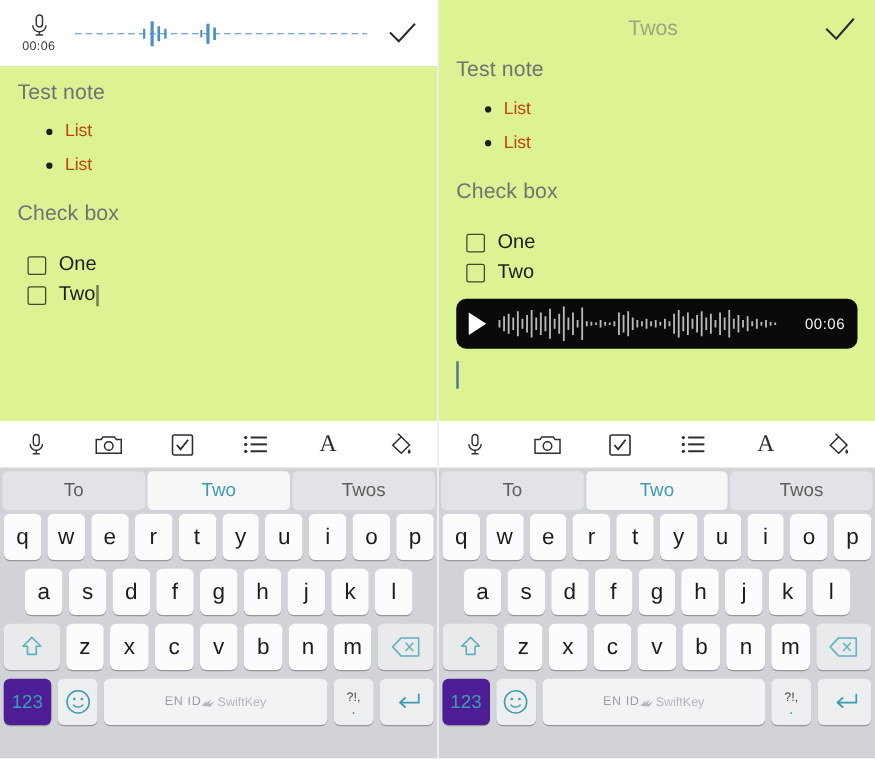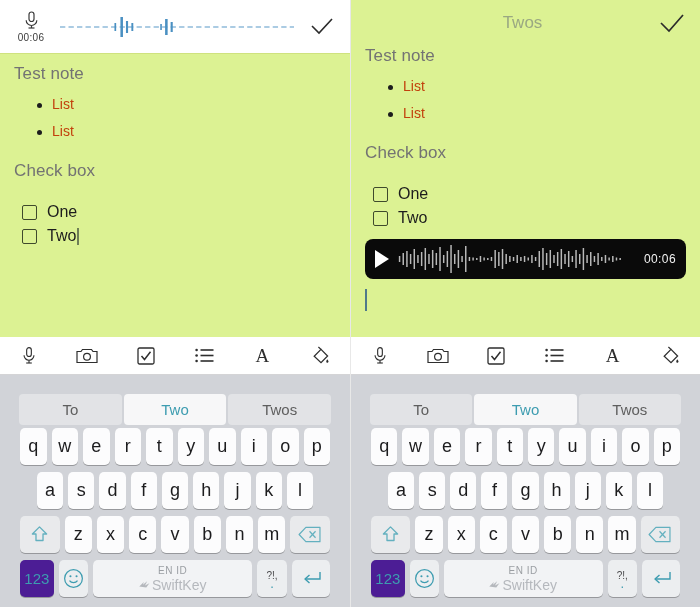--- a/index.html
+++ b/index.html
@@ -82,46 +82,46 @@
   }
   .panel.left .fmt-bar { bottom: 232px; }
   .panel.right .fmt-bar { bottom: 232px; }
   .fmt-btn { display: flex; align-items: center; justify-content: center;
              width: 40px; height: 30px; }
   .fmt-A { font-size: 19px; color: #2e2e2e; font-family: "Liberation Serif", serif; }
 
   
   .keyboard {
     position: absolute; left: 0; right: 0; bottom: 0; height: 232px;
-    background: #d1d3d8; padding: 17px;
+    background: #d1d3d8; padding: 0;
   }
   .pred-bar { height: 36px; display: flex; align-items: stretch; gap: 2px;
               background: #d1d3d8; padding: 2px 2px 3px 2px; }
   .pred {
     flex: 1; display: flex; align-items: center; justify-content: center;
     font-size: 15px; color: #5e5e5e; border-radius: 4px; background: #e2e3e6;
   }
   .pred.active { background: #f7f7f8; color: #3d9cb0; }
 
   .krow { display: flex; justify-content: center; gap: 5px; margin-bottom: 7px; padding: 0 3px; }
   .krow.r2 { padding: 0 20px; }
   .key {
     flex: 1; height: 37px; background: #fcfcfd; border-radius: 5px;
     display: flex; align-items: center; justify-content: center;
     font-size: 18px; color: #1c1c1e;
     box-shadow: 0 1px 0 rgba(0,0,0,.28);
   }
   .key.shift, .key.bksp { flex: 1.45; background: #e9eaec; }
   .key.num { flex: 1.1; color: #3d9cb0; font-size: 15px; background: #4c1d95; }
   .key.emoji { flex: .95; background: #eceef0; }
-  .key.space { flex: 5.2; flex-direction: column; background: #f2f3f5; }
+  .key.space { flex: 5.2; flex-direction: row; background: #f2f3f5; }
   .key.punct { flex: .95; background: #eceef0; flex-direction: column; font-size: 11px; }
   .key.enter { flex: 1.25; background: #eceef0; }
   .space-lang { font-size: 10px; color: #9b9ea3; letter-spacing: .5px; }
-  .space-brand { font-size: 14px; color: #b5b8bd; display: flex; align-items: center; gap: 2px; margin-top: 1px; }
+  .space-brand { font-size: 10px; color: #b5b8bd; display: flex; align-items: center; gap: 2px; margin-top: 1px; }
   .punct-top { font-size: 10px; color: #4a4a4c; }
   .punct-bot { font-size: 13px; color: #3d9cb0; line-height: 6px; }
   .krow.bottom { margin-bottom: 4px; }
 </style>
 </head>
 <body>
 
 <div class="screens">
 
   <div class="panel left">

